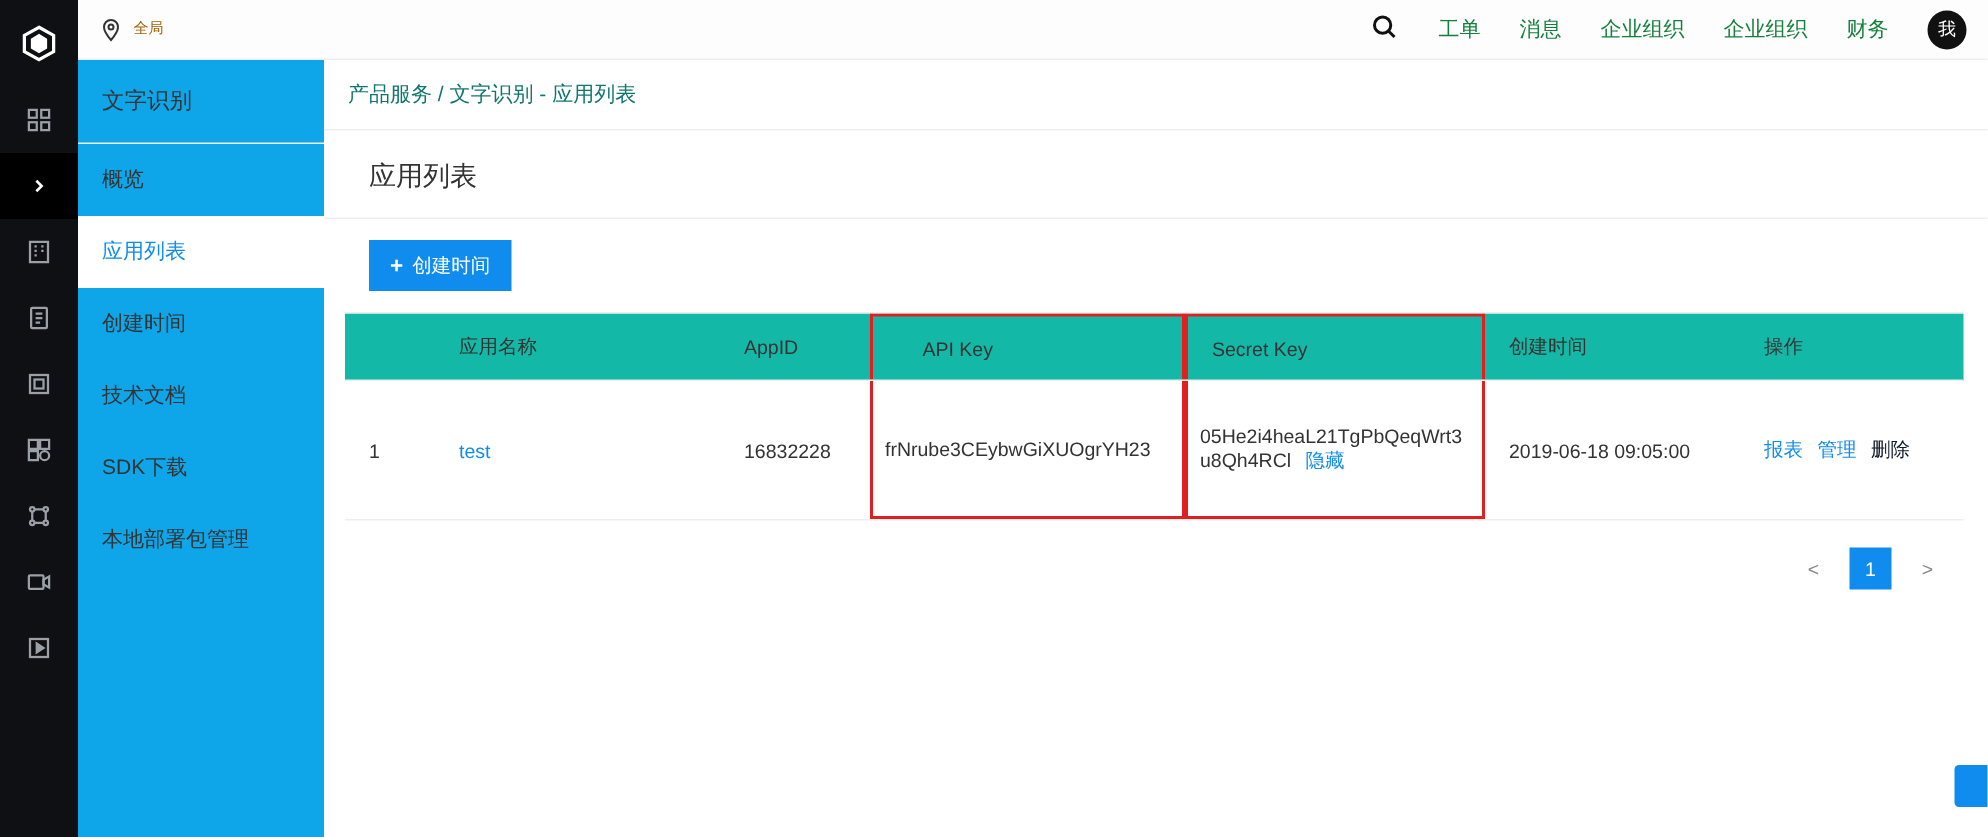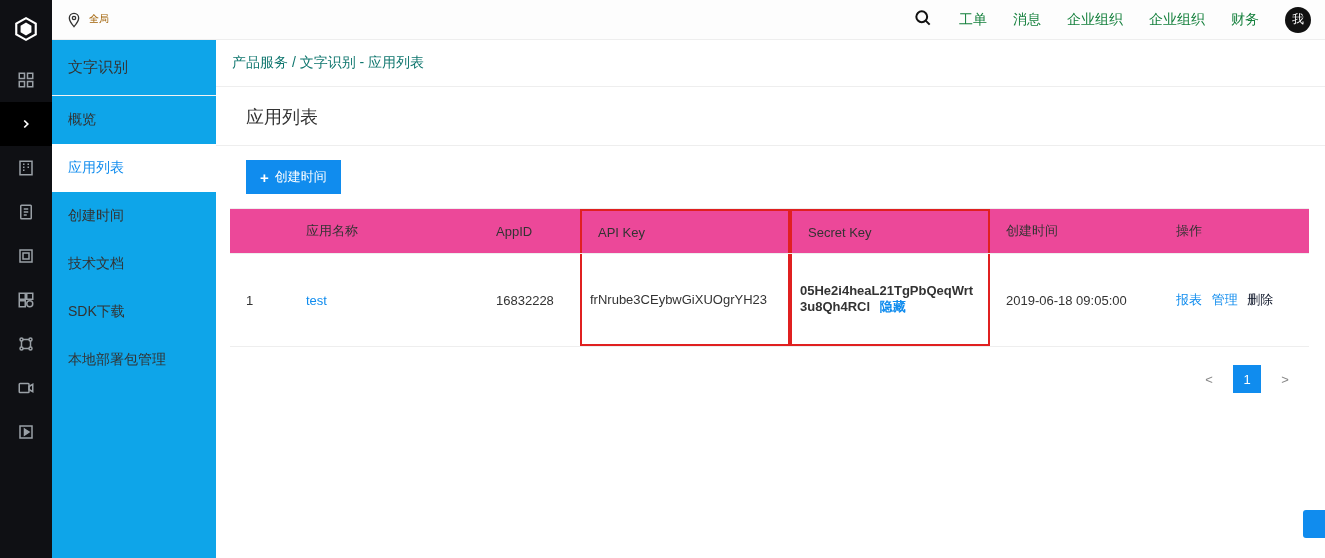--- a/index.html
+++ b/index.html
@@ -28,21 +28,21 @@
 
 .main { position: absolute; left: 216px; top: 40px; right: 0; bottom: 0; background: #fff; }
 .breadcrumb { padding: 14px 16px; font-size: 14px; color: #0f766e; border-bottom: 1px solid #eee; }
 .page-title { padding: 18px 30px 16px 30px; font-size: 18px; color: #333; border-bottom: 1px solid #eee; }
 .toolbar { padding: 14px 30px; }
 .btn-primary { background: #108cee; color: #fff; border: none; padding: 8px 14px; font-size: 13px; cursor: pointer; display: inline-flex; align-items: center; gap: 6px; }
 .btn-primary .plus { font-size: 15px; font-weight: bold; line-height: 1; }
 
 
 .tbl { width: calc(100% - 30px); margin-left: 14px; border-collapse: collapse; table-layout: fixed; }
-.tbl thead th { text-align: left; font-weight: normal; color: #333; font-size: 13px; padding: 12px 16px; border-top: 1px solid #eee; border-bottom: 1px solid #eee; background: #ec4899; }
+.tbl thead th { text-align: left; font-weight: normal; color: #333; font-size: 13px; padding: 12px 16px; border-top: 1px solid #eee; border-bottom: 1px solid #eee; background: #14b8a6; }
 .tbl tbody td { padding: 16px 16px; font-size: 13px; color: #333; border-bottom: 1px solid #eee; vertical-align: middle; word-break: break-all; }
 .link-blue { color: #108cee; text-decoration: none; cursor: pointer; }
 .link-red { color: #0f172a; text-decoration: none; cursor: pointer; }
 .actions a { margin-right: 6px; }
 .highlight-box { border: 2px solid #e02020; padding: 6px 8px; min-height: 92px; display: flex; align-items: center; }
 .secret-wrap { display: inline; }
 
 
 .pager { display: flex; justify-content: flex-end; align-items: center; gap: 10px; padding: 18px 26px; color: #888; font-size: 13px; }
 .pager .pg { width: 28px; height: 28px; display: flex; align-items: center; justify-content: center; cursor: pointer; }
@@ -188,21 +188,21 @@
       <col style="width:200px">
       <col style="width:170px">
       <col>
     </colgroup>
     <thead>
       <tr>
         <th></th>
         <th>应用名称</th>
         <th>AppID</th>
         <th style="padding:0;">
-          <div class="highlight-box" style="border-bottom:none;min-height:44px;padding:12px 16px;align-items:center;">
+          <div class="highlight-box" style="border-bottom:none;min-height:44px;padding:12px 33px;align-items:center;">
               <span>API Key</span>
             </div>
         </th>
         <th style="padding:0;">
           <div class="highlight-box" style="border-bottom:none;min-height:44px;padding:12px 16px;">
               <span>Secret Key</span>
             </div>
         </th>
         <th>创建时间</th>
         <th>操作</th>
@@ -212,21 +212,21 @@
       <tr>
         <td>1</td>
         <td><a class="link-blue">test</a></td>
         <td>16832228</td>
         <td style="padding:0;margin-left:12px;">
           <div class="highlight-box" style="border-top:none;">
               <span>frNrube3CEybwGiXUOgrYH23</span>
             </div>
         </td>
         <td style="padding:0;">
-          <div class="highlight-box" style="border-top:none;font-weight:bold;">
+          <div class="highlight-box" style="border-top:none;">
             <span class="secret-wrap">
               <span>05He2i4heaL21TgPbQeqWrt3u8Qh4RCl</span>
               <a class="link-blue" style="margin-left:6px;">隐藏</a>
             </span>
           </div>
         </td>
         <td>2019-06-18 09:05:00</td>
         <td class="actions">
           <a class="link-blue">报表</a>
           <a class="link-blue">管理</a>

